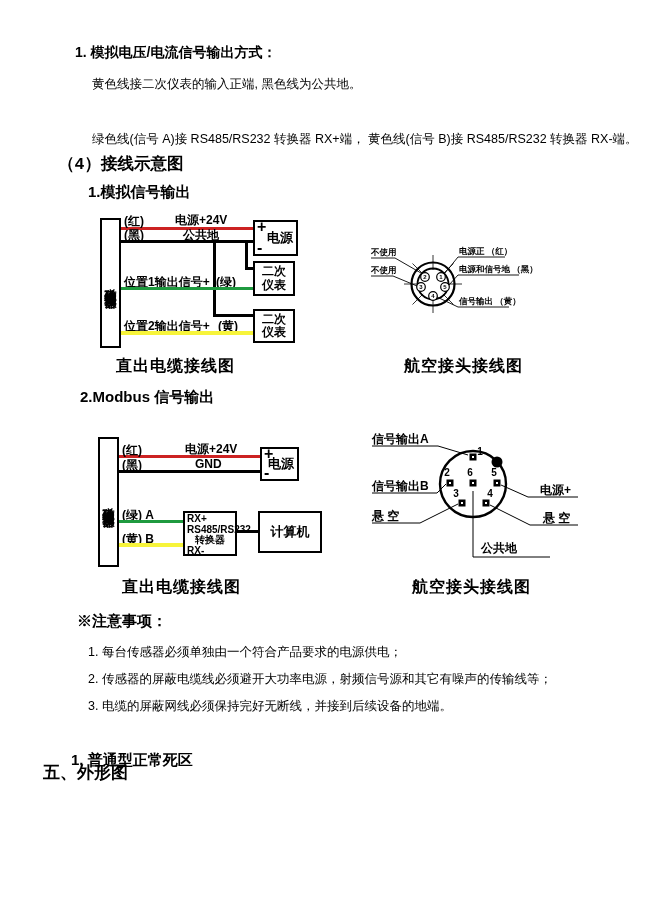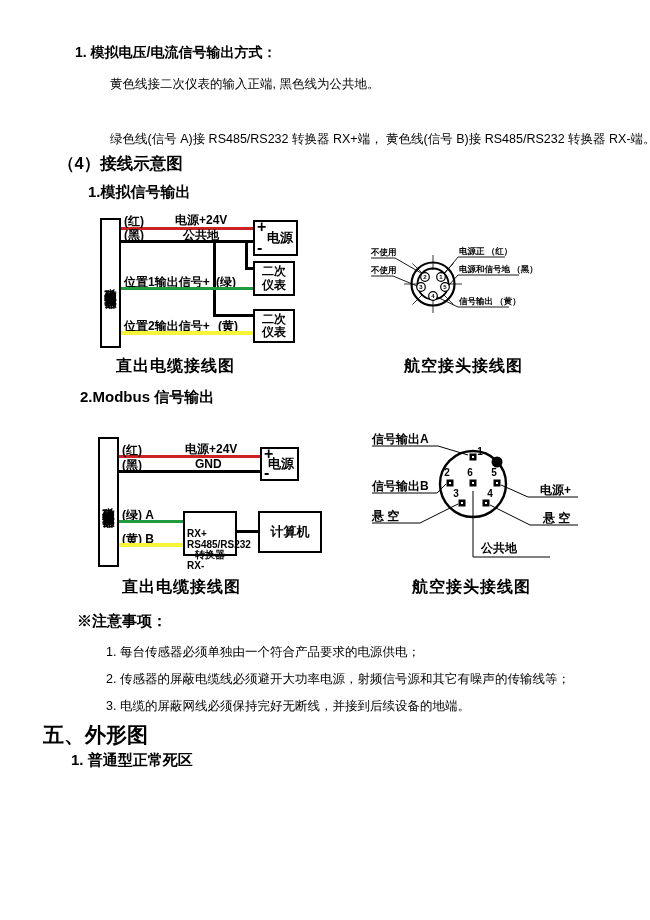--- a/index.html
+++ b/index.html
@@ -2,25 +2,25 @@
 <html><head>
 <meta charset="utf-8">
 <style>
   * { margin:0; padding:0; box-sizing:border-box; }
   html,body { background:#ffffff; }
   #page {
     position:relative; width:650px; height:920px; background:#ffffff;
     font-family:"Liberation Sans", sans-serif; color:#000; overflow:hidden;
   }
   .abs  { position:absolute; white-space:nowrap; }
-  .t12  { font-size:12.5px;margin-left:18px; }
+  .t12  { font-size:12.5px; }
   .h14  { font-size:14px; font-weight:bold; }
   .h15  { font-size:15px; font-weight:bold; }
-  .h16  { font-size:16.5px; font-weight:bold; }
-  .h17  { font-size:21px; font-weight:bold; }
+  .h16  { font-size:16.5px; font-weight:bold;font-family:Liberation Mono, monospace; }
+  .h17  { font-size:17px; font-weight:bold;margin-top:40px; }
   .cap  { font-size:16px; font-weight:bold; letter-spacing:1px; }
   .lbl  { font-size:12px; font-weight:bold; }
   .slbl { font-size:8.5px; font-weight:bold; }
   .box  { position:absolute; border:2.5px solid #000; background:#fff; }
   .wire { position:absolute; }
   .wk   { background:#000; }
   .vbox { display:flex; align-items:center; justify-content:center; }
   .vtext{ writing-mode:vertical-rl; text-orientation:upright; font-size:12px; font-weight:bold;
           line-height:1; letter-spacing:1px; }
   .mbox { display:flex; align-items:center; justify-content:center; }
@@ -152,21 +152,21 @@
     <span class="pterm" style="top:-3px">+</span>
     <span class="pterm" style="bottom:-2px">-</span>
     <span class="pname">电源</span>
   </div>
 
   <div class="abs lbl" style="left:122px;top:507px">(绿) A</div>
   <div class="wire" style="left:119px;top:520px;width:64px;height:3px;background:#1f9a3f"></div>
   <div class="abs lbl" style="left:122px;top:531px">(黄) B</div>
   <div class="wire" style="left:119px;top:543px;width:64px;height:4px;background:#f7f43a"></div>
 
-  <div class="box" style="left:183px;top:511px;width:54px;height:45px;padding:16px 2px">
+  <div class="box" style="left:183px;top:511px;width:54px;height:45px;padding:1px 2px">
     <div class="cv">RX+</div>
     <div class="cv" style="font-size:10px">RS485/RS232</div>
     <div class="cv" style="text-align:center">转换器</div>
     <div class="cv">RX-</div>
   </div>
 
   <div class="wire wk" style="left:237px;top:530px;width:21px;height:3px"></div>
 
   <div class="box cbox" style="left:258px;top:511px;width:64px;height:42px">
     <span>计算机</span>

